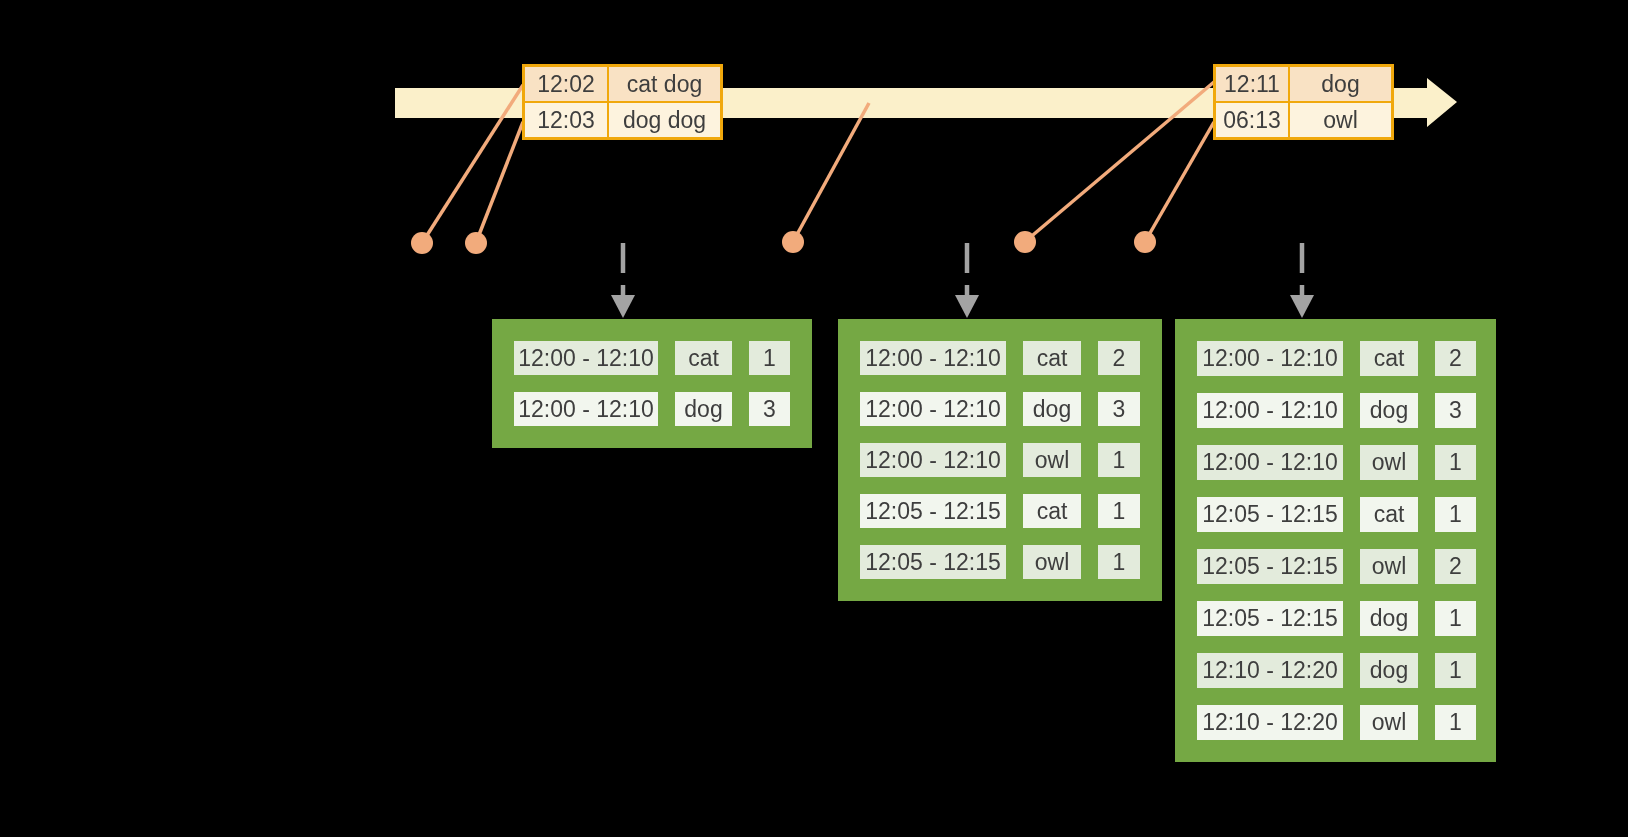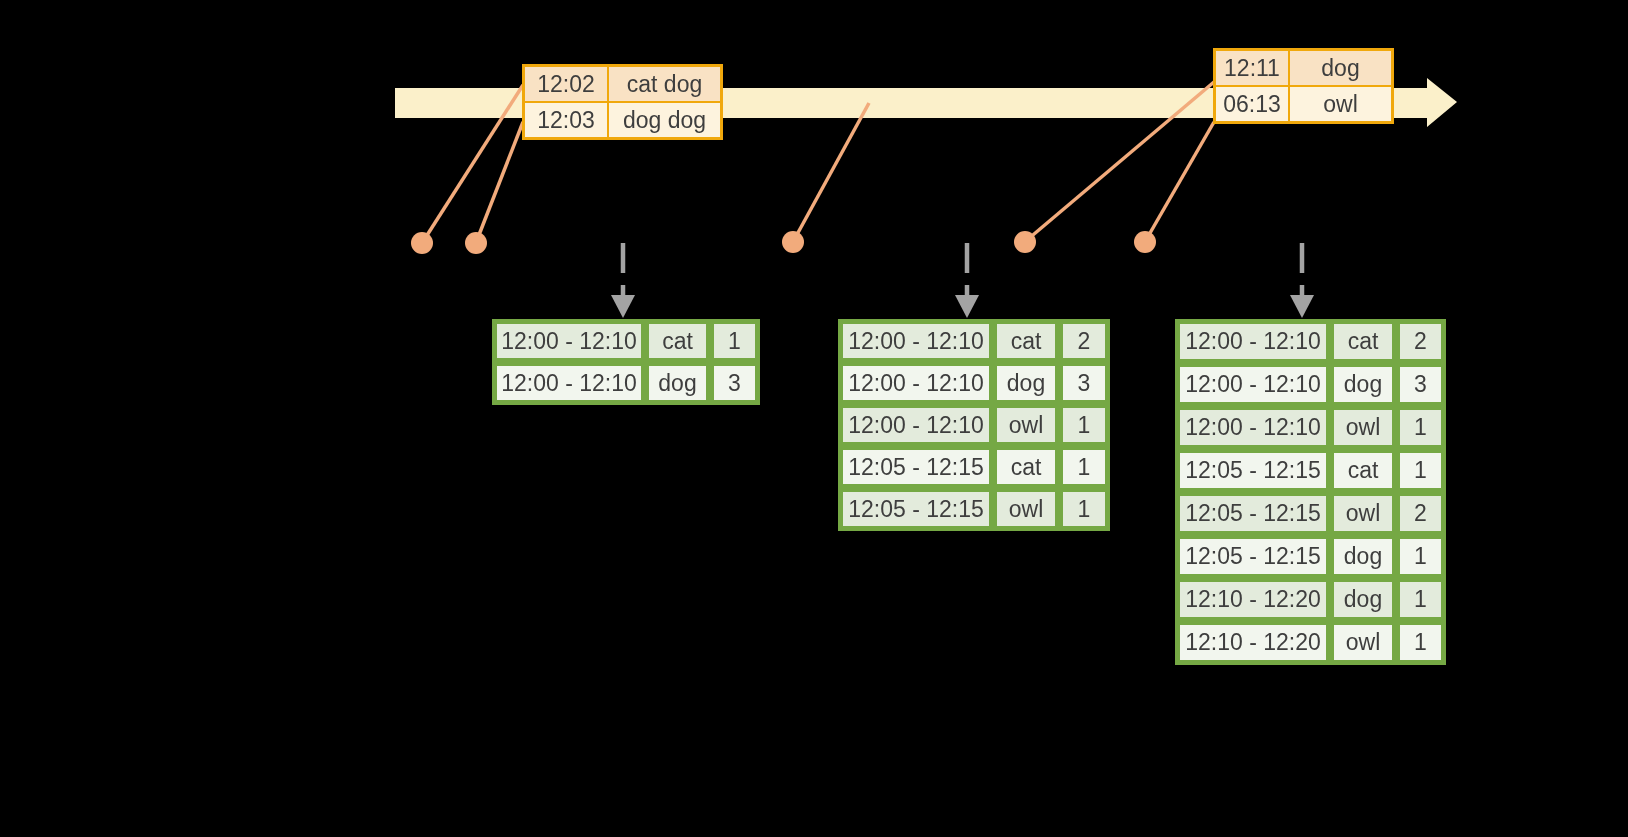--- a/index.html
+++ b/index.html
@@ -11,24 +11,24 @@
 
   
   .etable{position:absolute;display:grid;gap:2px;padding:3px;background:var(--c-event-border);}
   .etable .cell{display:flex;align-items:center;justify-content:center;
     font-size:23px;color:var(--c-text);white-space:nowrap;}
   .etable .p0{background:var(--c-event-dark);}
   .etable .p1{background:var(--c-event-light);text-align:right;}
   .etable.start-light .p0{background:var(--c-event-light);}
   .etable1{left:522px;top:64px;grid-template-columns:82px 111px;grid-auto-rows:34px;}
   .etable2{left:868px;top:83px;grid-template-columns:82px 117px;grid-auto-rows:34px;}
-  .etable3{left:1213px;top:48px;grid-template-columns:72px 101px;grid-auto-rows:34px;}
+  .etable3{left:1213px;top:64px;grid-template-columns:72px 101px;grid-auto-rows:34px;}
 
   
-  .gtable{position:absolute;display:grid;gap:8px;padding:5px;background:var(--c-result-border);}
+  .gtable{position:absolute;display:grid;gap:17px;padding:22px;background:var(--c-result-border);}
   .gtable .cell{display:flex;align-items:center;justify-content:center;
     font-size:23px;color:var(--c-text);white-space:nowrap;}
   .gtable .p0{background:var(--c-result-dark);}
   .gtable .p1{background:var(--c-result-light);}
   .gtable1{left:492px;top:319px;grid-template-columns:144px 57px 41px;grid-auto-rows:34px;}
   .gtable2{left:838px;top:319px;grid-template-columns:146px 58px 42px;grid-auto-rows:34px;}
   .gtable3{left:1175px;top:319px;grid-template-columns:146px 58px 41px;grid-auto-rows:35px;}
 
   
   .timeline-shape{fill:var(--c-timeline);}

